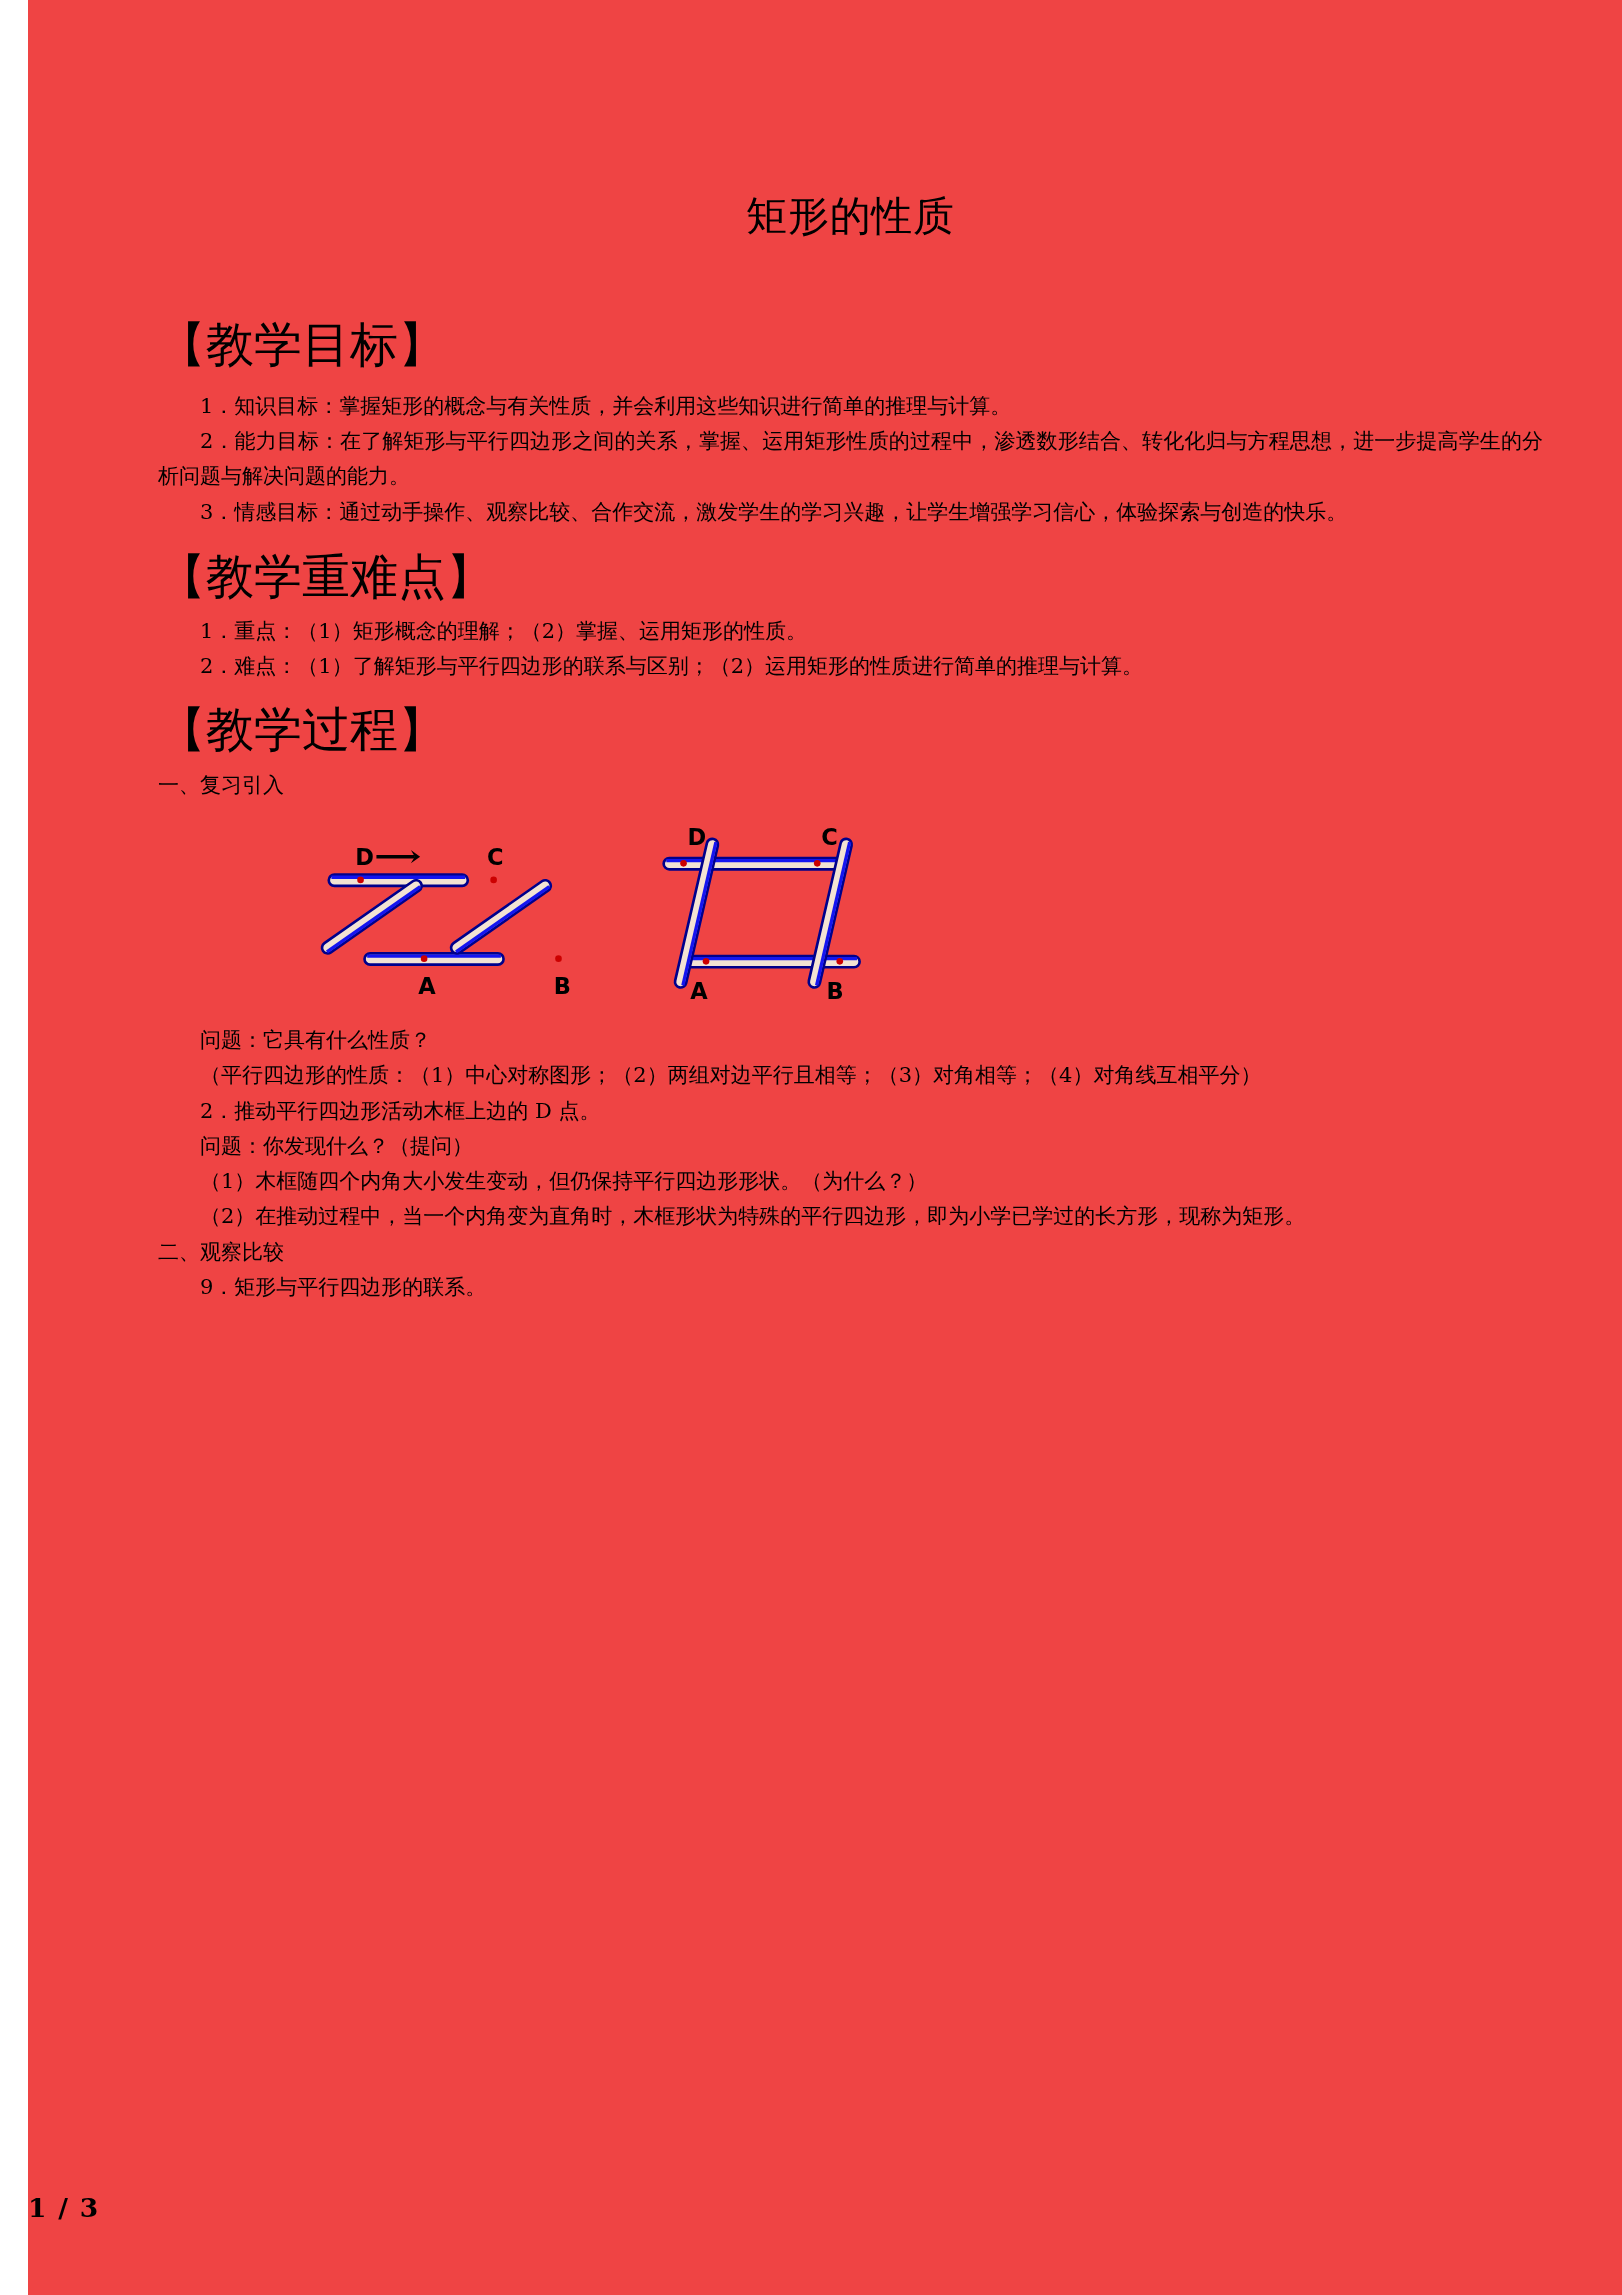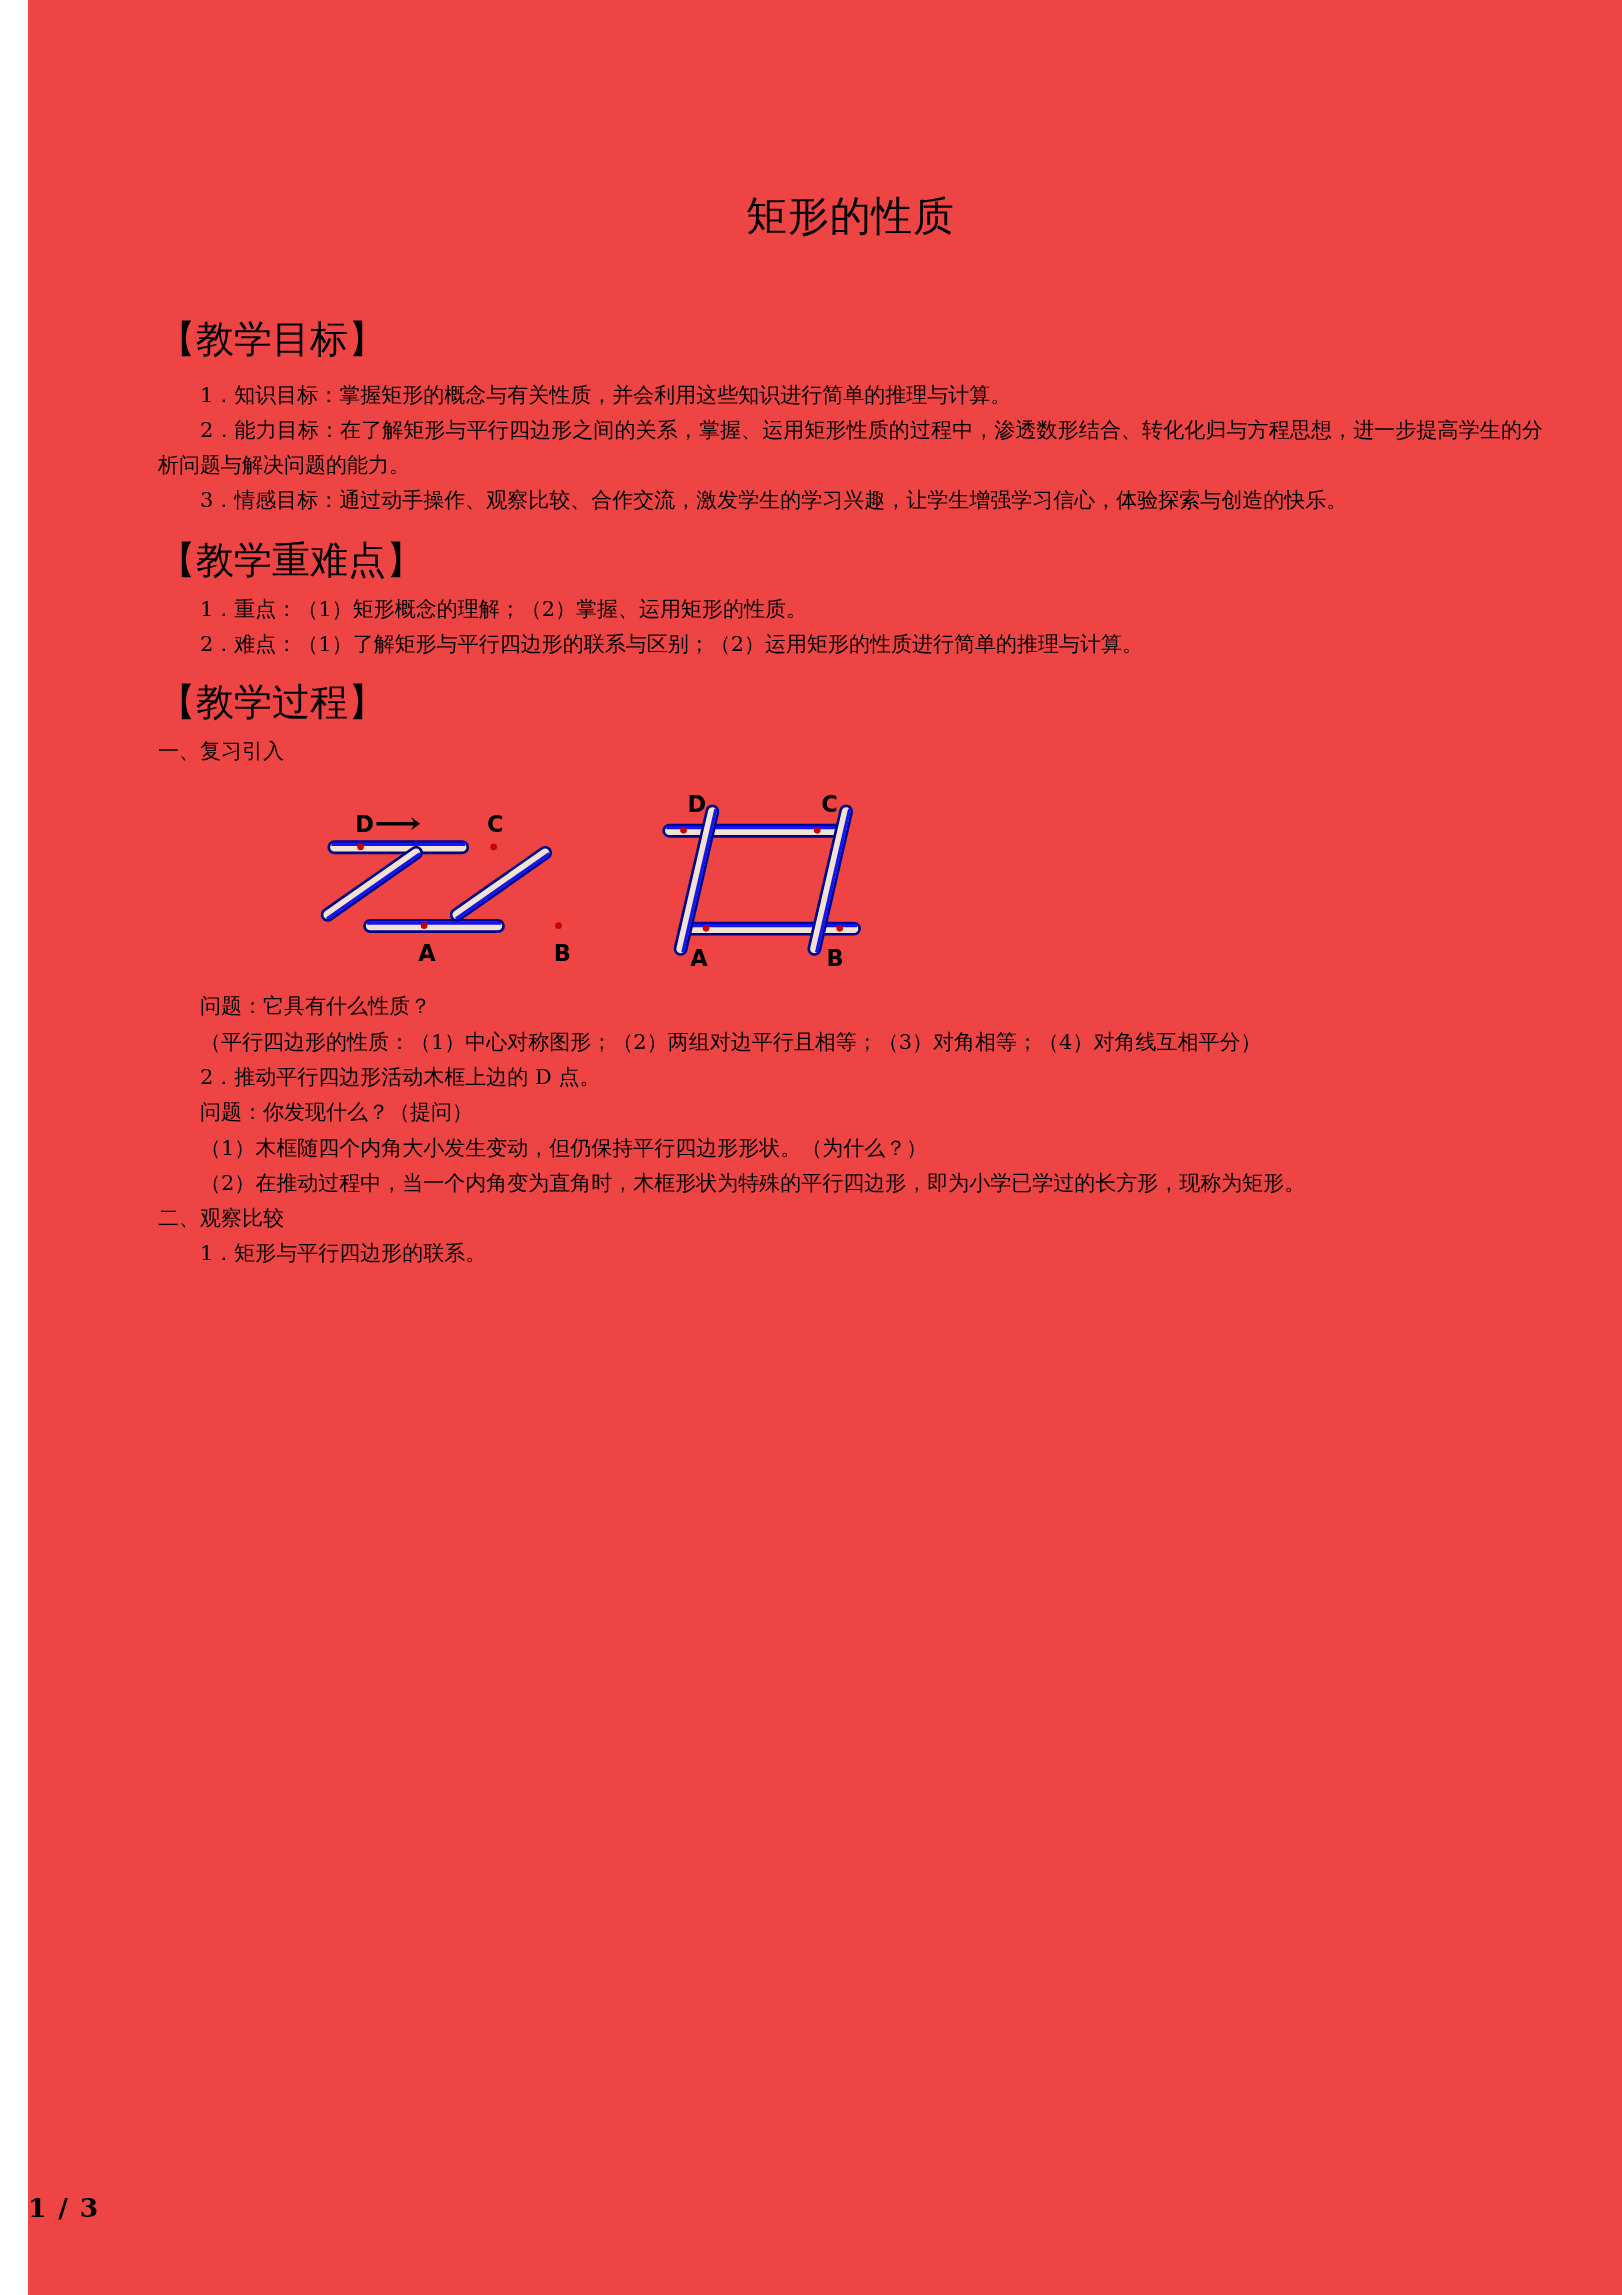--- a/index.html
+++ b/index.html
@@ -33,21 +33,21 @@
     font-size: 41px;
     line-height: 1;
     font-weight: normal;
     margin: 0;
     padding-top: 196px;
     letter-spacing: 0.7px;
     font-family: "DejaVu Serif", "Liberation Serif", serif;
   }
 
   .section-head {
-    font-size: 38px;
+    font-size: 48px;
     line-height: 1.12;
     margin: 0;
     font-weight: normal;
     letter-spacing: 0px;
     white-space: nowrap;
   }
   .sh-goals { margin-top: 81px; }
   .sh-keydiff { margin-top: 20px; }
   .sh-process { margin-top: 18.6px; }
 
@@ -199,19 +199,19 @@
     </div>
 
     <p class="blk indent2">问题：它具有什么性质？</p>
     <p class="blk indent2">（平行四边形的性质：（1）中心对称图形；（2）两组对边平行且相等；（3）对角相等；（4）对角线互相平分）</p>
     <p class="blk indent2">2．推动平行四边形活动木框上边的 D 点。</p>
     <p class="blk indent2">问题：你发现什么？（提问）</p>
     <p class="blk indent2">（1）木框随四个内角大小发生变动，但仍保持平行四边形形状。（为什么？）</p>
     <p class="blk indent2">（2）在推动过程中，当一个内角变为直角时，木框形状为特殊的平行四边形，即为小学已学过的长方形，现称为矩形。</p>
 
     <p class="blk indent0">二、观察比较</p>
-    <p class="blk indent2">1．矩形与平行四边形的联系。</p>
+    <p class="blk indent2">9．矩形与平行四边形的联系。</p>
 
   </div>
 
   <div class="footer">1 / 3</div>
 </div>
 
 
 </body></html>

